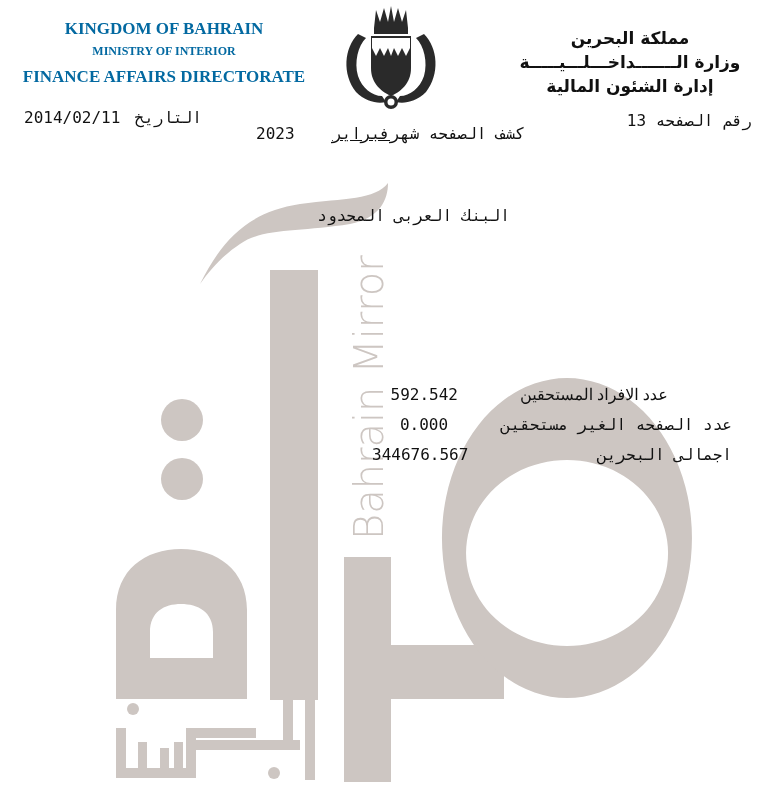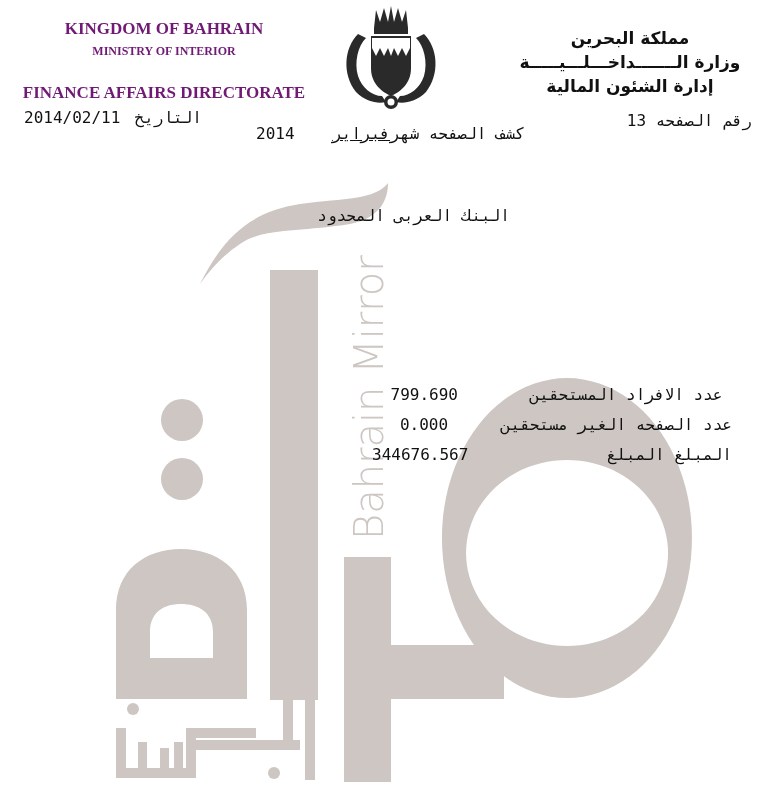--- a/index.html
+++ b/index.html
@@ -1,22 +1,22 @@
 <!DOCTYPE html>
 <html><head>
 <meta charset="utf-8">
 <style>
   html, body { margin: 0; padding: 0; background: #ffffff; }
   body { width: 776px; height: 804px; position: relative; overflow: hidden; font-family: "DejaVu Sans", sans-serif; }
   .page { position: absolute; inset: 0; background: #ffffff; }
   .watermark { position: absolute; left: 0; top: 0; width: 776px; height: 804px; z-index: 1; }
-  .header-en { position: absolute; left: 14px; top: 18px; width: 300px; text-align: center; z-index: 2; font-family: "Liberation Serif", "DejaVu Serif", serif; font-weight: bold; color: #701a75; }
+  .header-en { position: absolute; left: 14px; top: 18px; width: 300px; text-align: center; z-index: 2; font-family: "Liberation Serif", "DejaVu Serif", serif; font-weight: bold; color: #0369a1; }
   .header-en .l1 { font-size: 17px; line-height: 22px; }
   .header-en .l2 { font-size: 12px; line-height: 22px; }
-  .header-en .l3 { font-size: 17px; line-height: 22px; margin-top: 20px; white-space: nowrap; }
+  .header-en .l3 { font-size: 17px; line-height: 22px; margin-top: 4px; white-space: nowrap; }
   .header-ar { position: absolute; left: 480px; top: 26px; width: 300px; text-align: center; direction: rtl; z-index: 2; font-family: "DejaVu Sans", sans-serif; font-weight: bold; color: #111; }
   .header-ar div { font-size: 17px; line-height: 24px; }
   .emblem { position: absolute; left: 338px; top: 4px; width: 106px; width: 106px; height: 110px; z-index: 2; }
   .mono { font-family: "DejaVu Sans Mono", "Liberation Mono", monospace; font-size: 16px; color: #111; position: absolute; z-index: 2; white-space: nowrap; }
   .rtl { direction: rtl; }
 </style>
 </head>
 <body>
 
 <div class="page">
@@ -87,28 +87,28 @@
     <div>إدارة الشئون المالية</div>
   </div>
 
   <span class="mono" style="left:24px; top:108px;">2014/02/11</span>
   <span class="mono rtl" style="left:140px; top:108px; width:62px; text-align:right;font-family:Liberation Mono, monospace;">التاريخ</span>
 
   <span class="mono rtl" style="left:632px; top:111px; width:120px; text-align:right;">
     <span>رقم الصفحه</span> <span>13</span>
   </span>
 
-  <span class="mono" style="left:256px; top:124px;">2014</span>
+  <span class="mono" style="left:256px; top:124px;">2023</span>
   <span class="mono rtl" style="left:330px; top:124px; width:60px; text-align:right;text-decoration:underline;">فبراير</span>
   <span class="mono rtl" style="left:395px; top:124px; width:130px; text-align:right;">كشف الصفحه شهر</span>
 
   <span class="mono rtl" style="left:300px; top:170px; width:210px; text-align:right;margin-top:36px;">البنك العربى المحدود</span>
 
-  <span class="mono" style="left:390px; top:385px; width:68px; text-align:right;">799.690</span>
-  <span class="mono rtl" style="left:520px; top:385px; width:212px; text-align:center;">عدد الافراد المستحقين</span>
+  <span class="mono" style="left:390px; top:385px; width:68px; text-align:right;">592.542</span>
+  <span class="mono rtl" style="left:520px; top:385px; width:212px; text-align:left;font-family:Liberation Serif, serif;">عدد الافراد المستحقين</span>
 
   <span class="mono" style="left:390px; top:415px; width:68px; text-align:center;">0.000</span>
   <span class="mono rtl" style="left:500px; top:415px; width:232px; text-align:right;">عدد الصفحه الغير مستحقين</span>
 
   <span class="mono" style="left:372px; top:445px; width:86px; text-align:right;">344676.567</span>
-  <span class="mono rtl" style="left:600px; top:445px; width:132px; text-align:right;">المبلغ المبلغ</span>
+  <span class="mono rtl" style="left:600px; top:445px; width:132px; text-align:right;">اجمالى البحرين</span>
 
 </div>
 
 </body></html>

